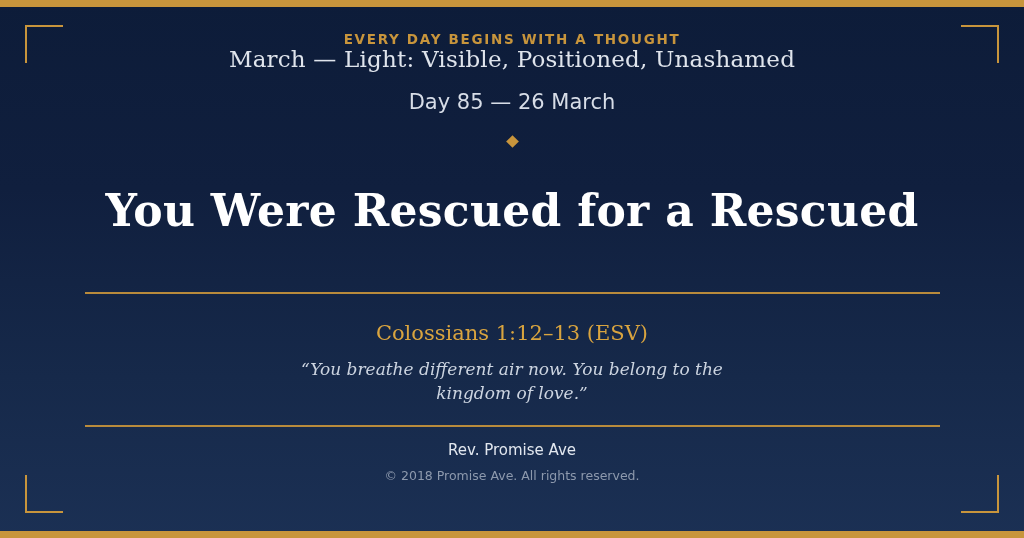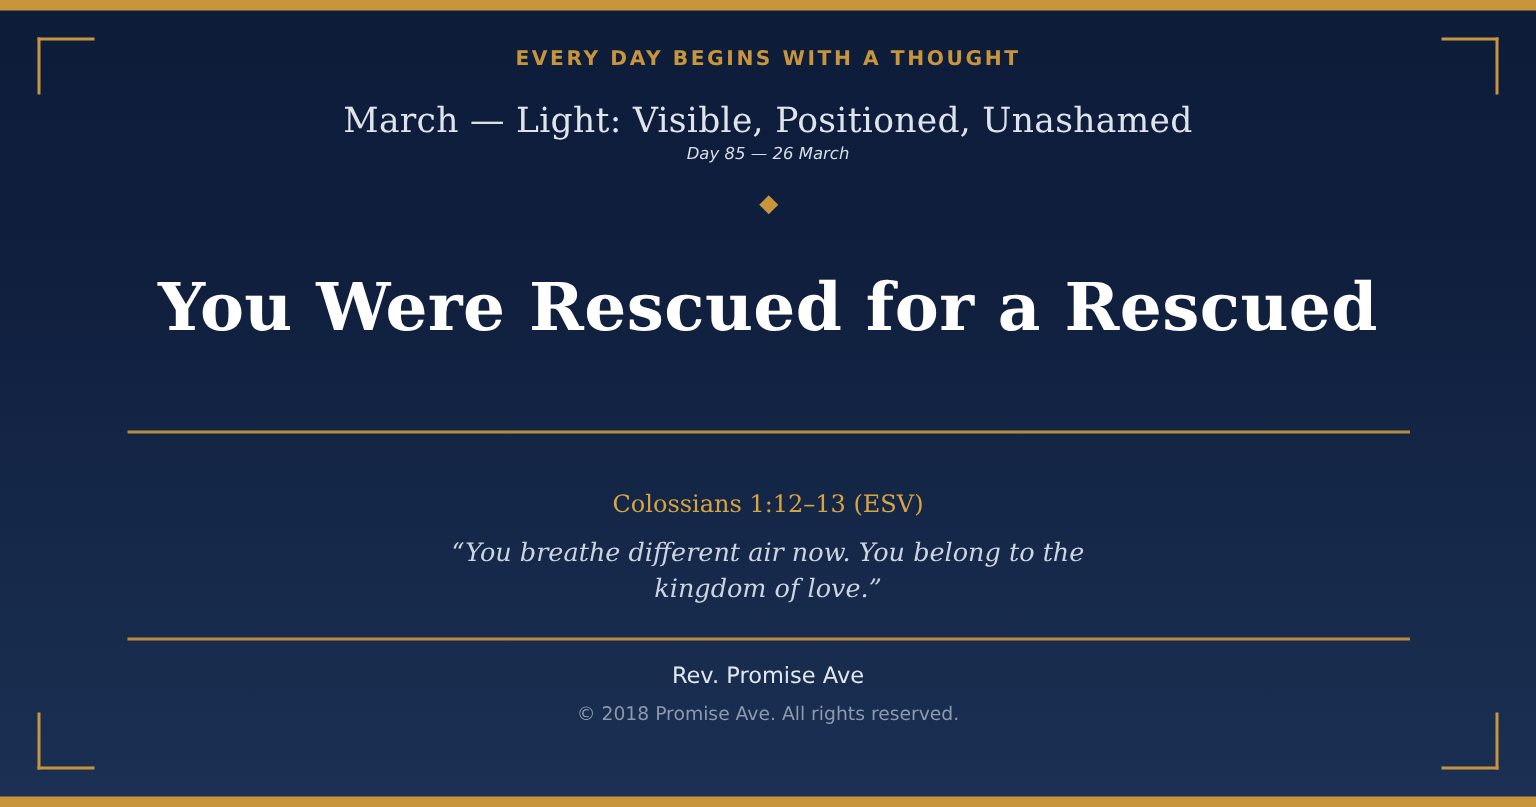--- a/index.html
+++ b/index.html
@@ -63,36 +63,34 @@
     color: #c8953c;
     font-family: "DejaVu Sans", sans-serif;
     font-weight: bold;
     font-size: 13.5px;
     letter-spacing: 1.7px;
     text-transform: uppercase;
     line-height: 1;
   }
 
   .series-line {
-    margin-top: 22px;
     color: #dfe4ec;
     font-family: "DejaVu Serif", serif;
     font-size: 23px;
     line-height: 1.1;
     letter-spacing: 0.2px;
     text-align: center;
   }
 
   .day-line {
-    margin-top: 3px;
+    margin-top: 20px;
     color: #d7dde7;
     font-family: "DejaVu Sans", sans-serif;
-    font-size: 11px;
+    font-size: 21px;
     line-height: 1;
-    font-style: italic;
   }
 
   .diamond {
     margin-top: 24px;
     width: 9px;
     height: 9px;
     background: #c8953c;
     transform: rotate(45deg);
   }
 
@@ -110,24 +108,24 @@
 
   .rule {
     width: 855px;
     height: 2px;
     background: #b98b3c;
   }
   .rule.under-title { margin-top: 28px; }
   .rule.under-quote { margin-top: 20px; }
 
   .reference {
-    margin-top: 39px;
+    margin-top: 29px;
     color: #d9a43f;
     font-family: "DejaVu Serif", serif;
-    font-size: 16px;
+    font-size: 21px;
     line-height: 1;
   }
 
   .quote {
     margin-top: 13px;
     color: #ccd4e0;
     font-family: "DejaVu Serif", serif;
     font-style: italic;
     font-size: 17px;
     line-height: 1.42;

